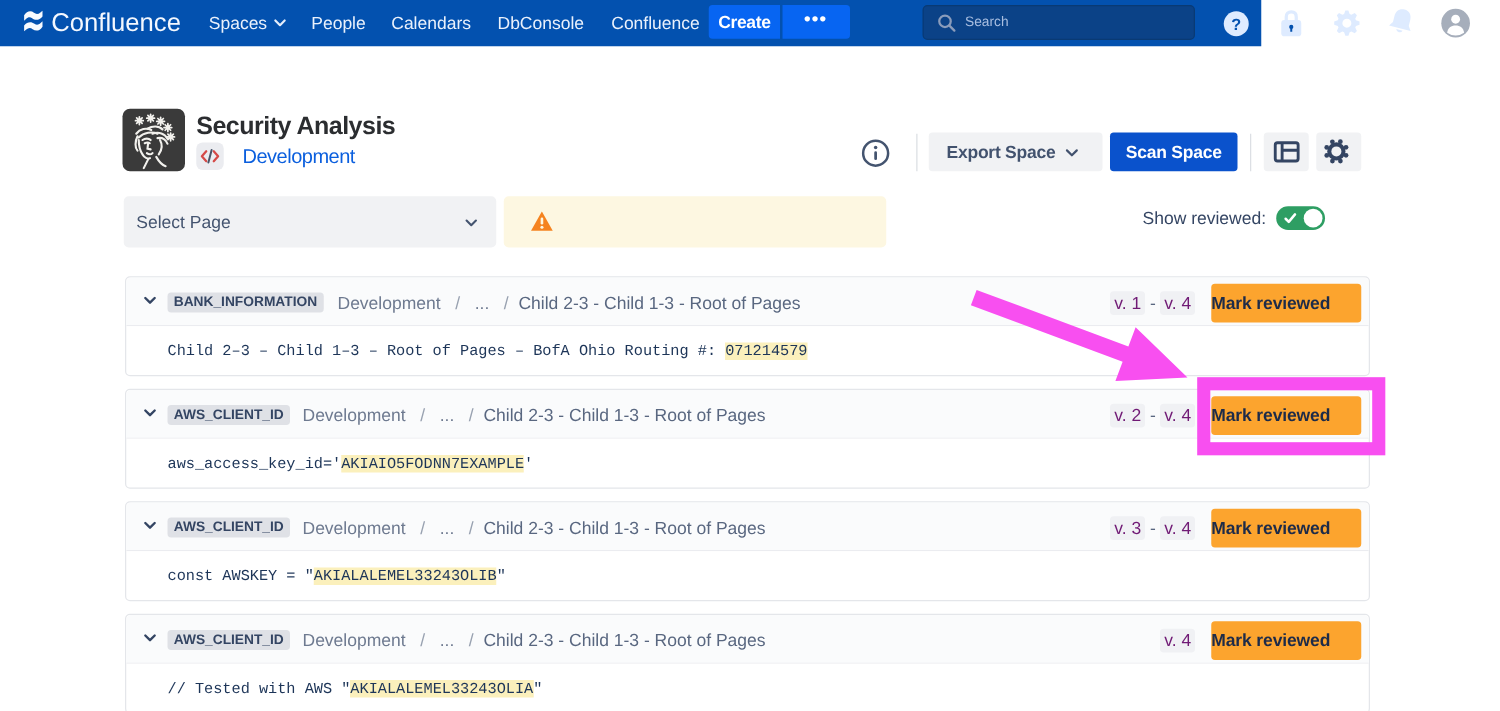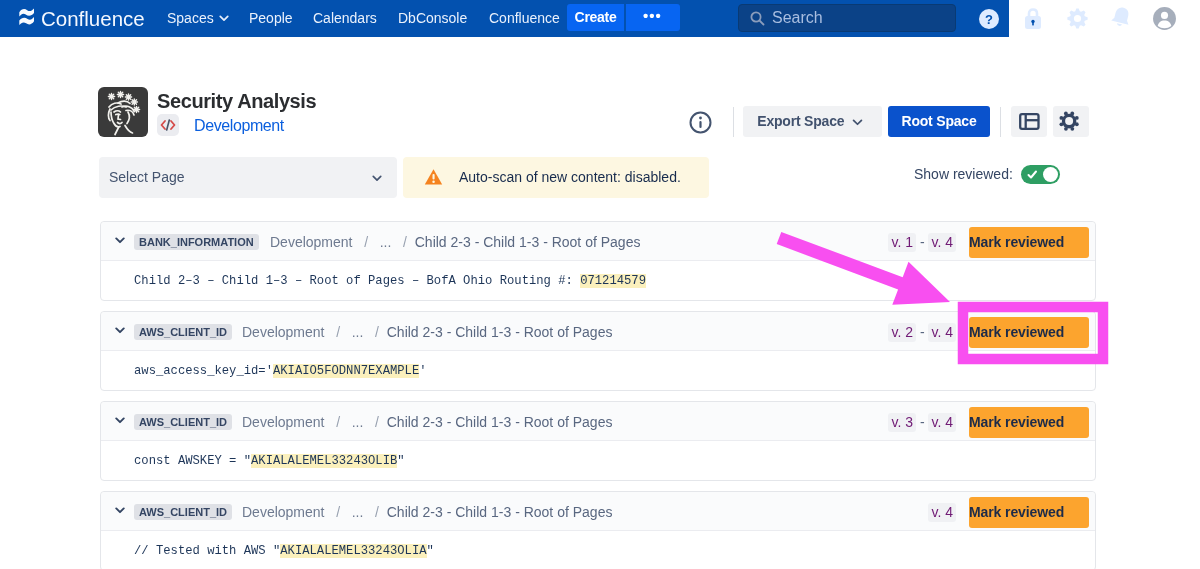--- a/index.html
+++ b/index.html
@@ -11,21 +11,21 @@
   
   #nav { position:absolute; left:0; top:0; width:1009px; height:37px; background:#0351AF; }
   .navitem { position:absolute; top:0; height:37px; line-height:37px; color:#EAF1FC; font-size:14px; }
   #createbtn { position:absolute; left:567px; top:4px; width:57px; height:27px; background:#0765F2;
     border-radius:3px 0 0 3px; color:#fff; font-weight:700; font-size:14px; letter-spacing:-0.3px;
     text-align:center; line-height:27px; }
   #morebtn { position:absolute; left:625.5px; top:4px; width:54px; height:27px; background:#0765F2;
     border-radius:0 3px 3px 0; color:#fff; text-align:center; line-height:24px; font-size:15px; letter-spacing:1px; font-weight:700;}
   #search { position:absolute; left:738px; top:4px; width:218px; height:28px; background:#0B4287;
     border:1px solid #093A74; border-radius:4px; }
-  #search .stext { position:absolute; left:33px; top:0; line-height:26px; color:#A9BEE0; font-size:16px; }
+  #search .stext { position:absolute; left:33px; top:0; line-height:26px; color:#A9BEE0; font-size:11px; }
 
   
   #spacelogo { position:absolute; left:98px; top:87px; width:50px; height:50px; background:#3A3A3A; border-radius:6px; }
   #title { position:absolute; left:157px; top:90px; font-size:20px; font-weight:700; letter-spacing:-0.4px; color:#2B2D30; }
   #devbox { position:absolute; left:157px; top:114px; width:22px; height:22px; background:#EBECF0; border-radius:5px; }
   #devlink { position:absolute; left:194px; top:117px; font-size:16px; letter-spacing:-0.4px; color:#0B5FDE; }
 
   .btn { position:absolute; top:106px; height:31px; border-radius:3px; font-size:14px; font-weight:700;
     letter-spacing:-0.2px; text-align:center; line-height:31px; }
   #exportbtn { left:743px; width:139px; background:#F1F2F4; color:#42526E; padding-right:5px; }
@@ -157,21 +157,21 @@
 
   <svg class="abs" style="left:689px; top:111px;" width="23" height="23" viewBox="0 0 23 23">
     <circle cx="11.5" cy="11.5" r="10" stroke="#44546F" stroke-width="2" fill="none"></circle>
     <circle cx="11.5" cy="7" r="1.4" fill="#44546F"></circle>
     <rect x="10.4" y="10" width="2.2" height="7" rx="1.1" fill="#44546F"></rect>
   </svg>
   <div class="vdiv" style="left:733px;"></div>
   <div class="btn" id="exportbtn">Export Space &nbsp;<svg width="11" height="7" viewBox="0 0 12 8" style="display:inline-block">
         <path d="M1.5 1.5 L6 6 L10.5 1.5" stroke="#42526E" stroke-width="2" fill="none" stroke-linecap="round" stroke-linejoin="round"></path>
       </svg></div>
-  <div class="btn" id="scanbtn">Root Space</div>
+  <div class="btn" id="scanbtn">Scan Space</div>
   <div class="vdiv" style="left:1000px;"></div>
   <div class="iconbtn" style="left:1011px;">
     <svg width="36" height="31" viewBox="0 0 36 31">
       <rect x="9.2" y="8.2" width="18.3" height="14.6" rx="1.8" stroke="#344563" stroke-width="2.3" fill="none"></rect>
       <path d="M14.7 8.5 L14.7 22.5" stroke="#344563" stroke-width="2.3"></path>
       <path d="M15 14.2 L27 14.2" stroke="#344563" stroke-width="2.3"></path>
     </svg>
   </div>
   <div class="iconbtn" style="left:1053px;">
     <svg width="36" height="31" viewBox="0 0 36 31">
@@ -193,21 +193,20 @@
     <svg class="abs" style="left:273px; top:17.5px;" width="10" height="7" viewBox="0 0 12 8">
         <path d="M1.5 1.5 L6 6 L10.5 1.5" stroke="#44546F" stroke-width="2" fill="none" stroke-linecap="round" stroke-linejoin="round"></path>
       </svg>
   </div>
   <div id="warnbox">
     <svg class="abs" style="left:21px; top:11px;" width="19" height="18" viewBox="0 0 19 18">
       <path d="M9.5 1.2 L18.2 16.5 L0.8 16.5 Z" fill="#F5831F"></path>
       <rect x="8.5" y="6.0" width="2.1" height="5.6" rx="1.0" fill="#FDF7E1"></rect>
       <circle cx="9.55" cy="13.8" r="1.25" fill="#FDF7E1"></circle>
     </svg>
-    <span style="margin-left:56px;">Auto-scan of new content: disabled.</span>
   </div>
   <div id="showrev">Show reviewed:</div>
   <div id="toggle">
     <svg class="abs" style="left:6px; top:4.5px;" width="11" height="10" viewBox="0 0 11 10">
         <path d="M1.5 5 L4 7.5 L9 1.5" stroke="#fff" stroke-width="2" fill="none" stroke-linecap="round" stroke-linejoin="round"></path>
       </svg>
     <div class="knob"></div>
   </div>
 
   <div class="card" style="top:221px;">

